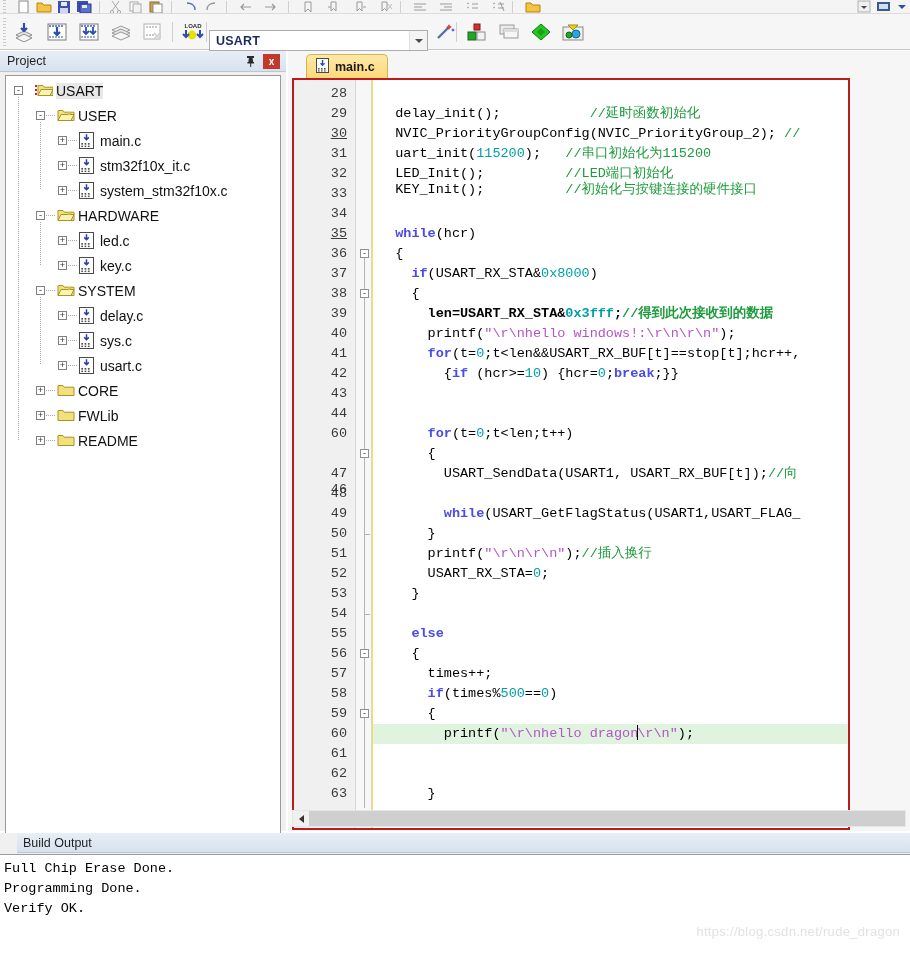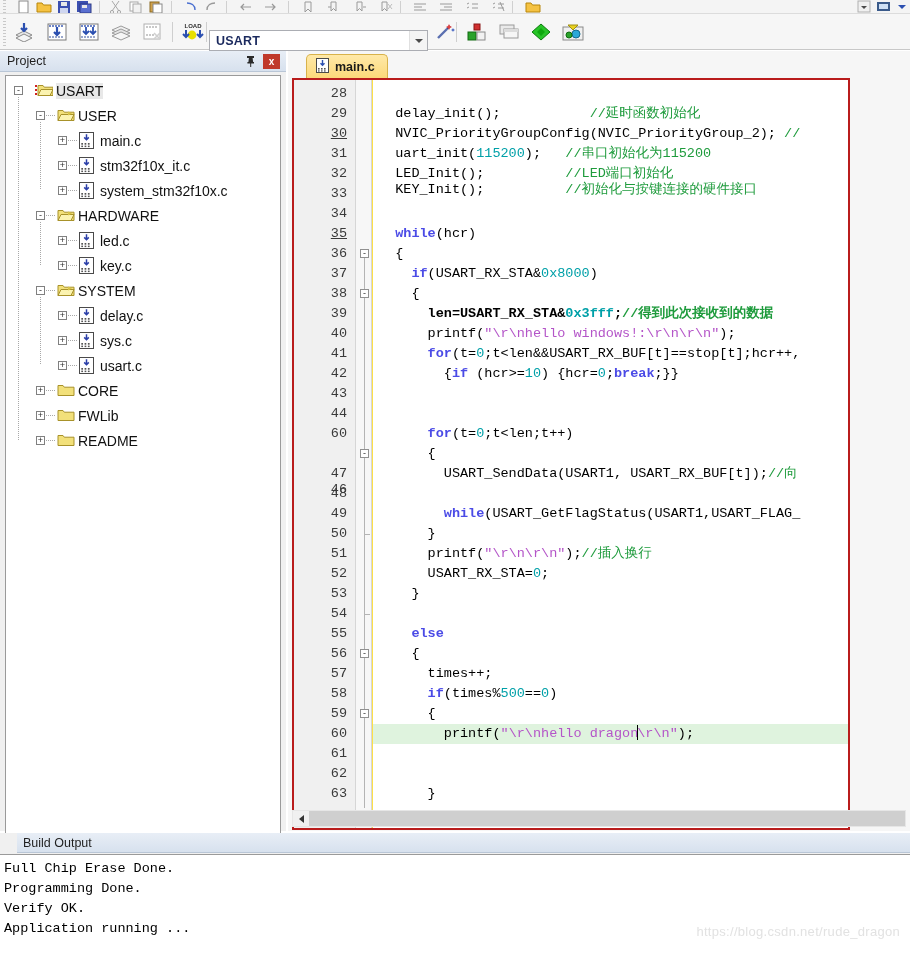--- a/index.html
+++ b/index.html
@@ -912,16 +912,15 @@
 </div>
 
 <div id="build-panel">
   <div id="build-title">
     <span class="t">Build Output</span>
   </div>
   <div id="build-body">
       <div class="bline">Full Chip Erase Done.</div>
       <div class="bline">Programming Done.</div>
       <div class="bline">Verify OK.</div>
-      <div class="bline">Application running ...</div>
     </div>
   <div id="watermark">https://blog.csdn.net/rude_dragon</div>
 </div>
 
 </body></html>

